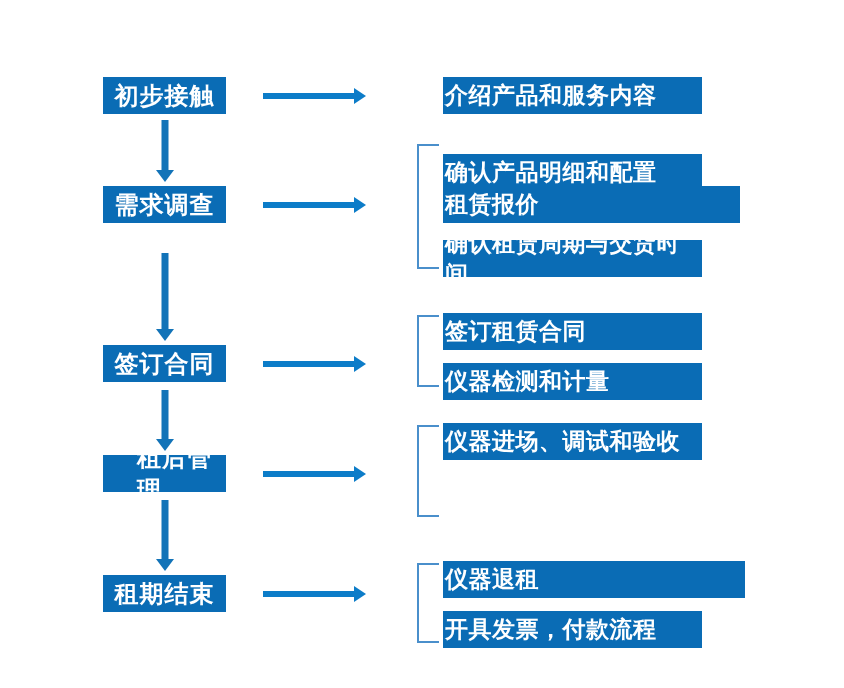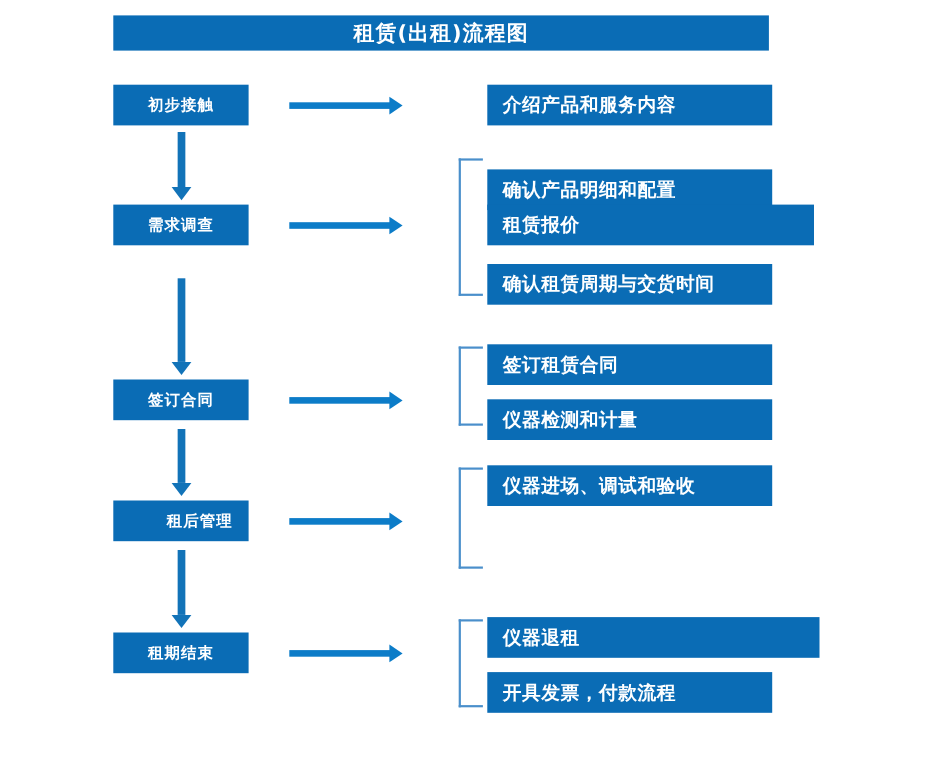--- a/index.html
+++ b/index.html
@@ -34,27 +34,27 @@
     font-family: "DejaVu Sans", sans-serif;
     font-weight: bold;
     display: flex;
     align-items: center;
     justify-content: center;
     font-size: 19px;
     letter-spacing: 1px;
   }
   .stage-box {
     justify-content: center;
-    font-size: 14px;
+    font-size: 24px;
     letter-spacing: 1px;
   }
   .detail-box {
     justify-content: flex-start;
-    padding-left: 14px;
-    font-size: 17px;
+    padding-left: 2px;
+    font-size: 23px;
     letter-spacing: 0.5px;
   }
   
   .v-arrow {
     position: absolute;
   }
   .v-arrow .shaft {
     position: absolute;
     left: 50%;
     transform: translateX(-50%);
@@ -102,21 +102,20 @@
     border-top: 2px solid #4A8FCB;
     border-bottom: 2px solid #4A8FCB;
     box-sizing: border-box;
   }
 </style>
 </head>
 <body>
 
 <div id="canvas">
 
-  <div class="title-box" style="left:103px; top:14px; width:596px; height:32px;">租赁(出租)流程图</div>
 
   <div class="box stage-box" style="left:103px; top:77px; width:123px; height:37px;">初步接触</div>
 
   <div class="box stage-box" style="left:103px; top:186px; width:123px; height:37px;">需求调查</div>
 
   <div class="box stage-box" style="left:103px; top:345px; width:123px; height:37px;">签订合同</div>
 
   <div class="box stage-box" style="left:103px; top:455px; width:123px; height:37px;padding-left:34px;">租后管理</div>
 
   <div class="box stage-box" style="left:103px; top:575px; width:123px; height:37px;">租期结束</div>

